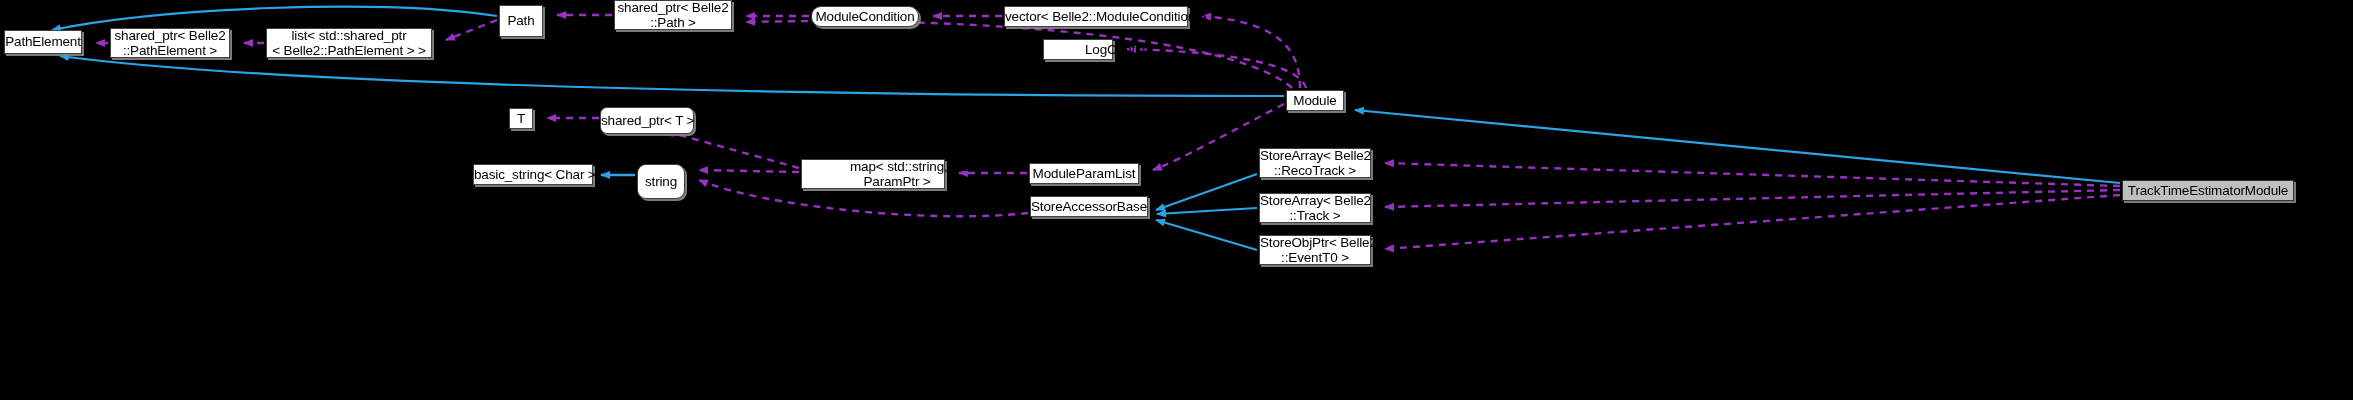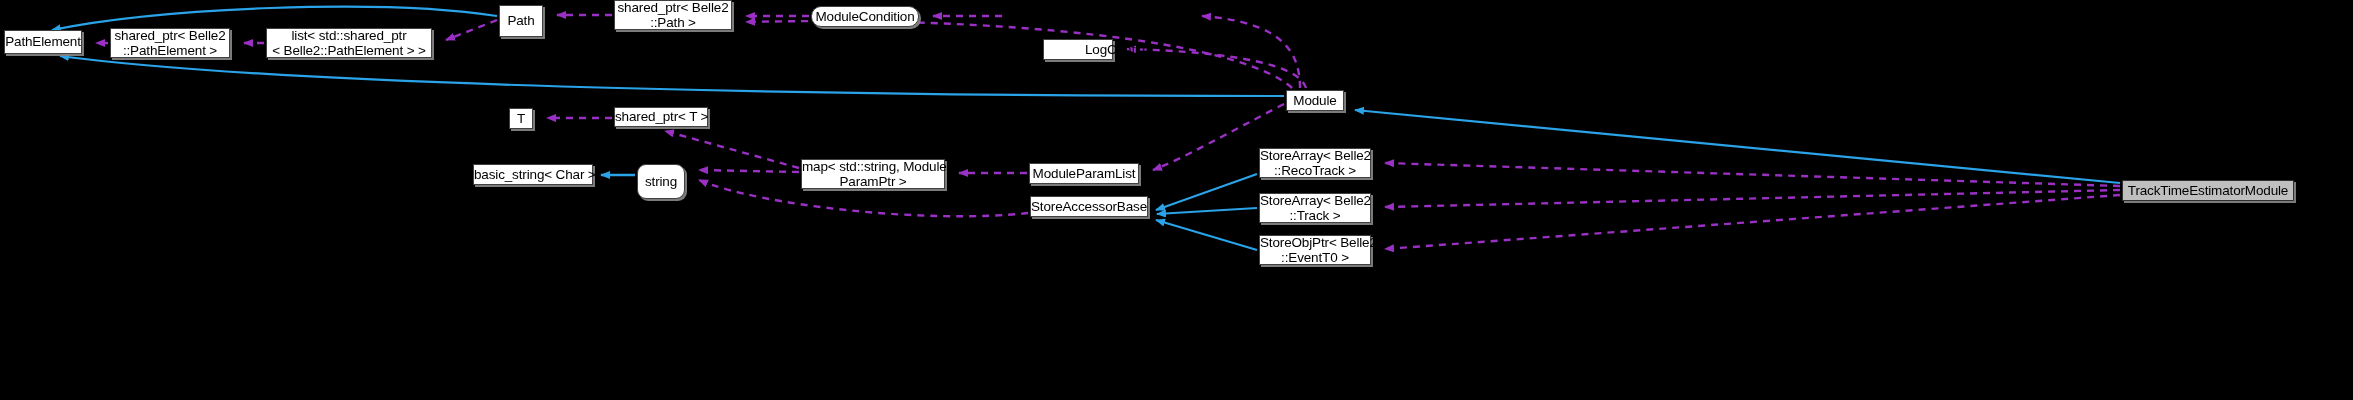--- a/index.html
+++ b/index.html
@@ -131,39 +131,42 @@
   <div class="node" id="n-Path" style="left: 499px; top: 5px; width: 44px; height: 32px;">
     <span class="label">Path</span>
   </div>
   <div class="node" id="n-sharedPtrPath" style="left: 614px; top: 0px; width: 118px; height: 30px;">
     <span class="label">shared_ptr&lt; Belle2
 ::Path &gt;</span>
   </div>
   <div class="node" id="n-ModuleCondition" style="left: 811px; top: 6px; width: 108px; height: 21px; border-radius: 10px;">
     <span class="label">ModuleCondition</span>
   </div>
+  <div class="node" id="n-vectorModuleCondition" style="left: 1004px; top: 6px; width: 184px; height: 21px;">
+    <span class="label">vector&lt; Belle2::ModuleCondition &gt;</span>
+  </div>
   <div class="node" id="n-LogConfig" style="left: 1043px; top: 39px; width: 70px; height: 21px; padding-left: 41px;">
     <span class="label">LogConfig</span>
   </div>
   <div class="node" id="n-Module" style="left: 1286px; top: 90px; width: 58px; height: 21px;">
     <span class="label">Module</span>
   </div>
   <div class="node" id="n-T" style="left: 509px; top: 108px; width: 24px; height: 21px;">
     <span class="label">T</span>
   </div>
-  <div class="node" id="n-sharedPtrT" style="left: 614px; top: 107px; width: 94px; height: 20px;">
+  <div class="node" id="n-sharedPtrT" style="left: 600px; top: 107px; width: 94px; height: 27px; border-radius: 7px;">
     <span class="label">shared_ptr&lt; T &gt;</span>
   </div>
   <div class="node" id="n-basicString" style="left: 473px; top: 164px; width: 120px; height: 21px;">
     <span class="label">basic_string&lt; Char &gt;</span>
   </div>
   <div class="node" id="n-string" style="left: 637px; top: 164px; width: 48px; height: 35px; border-radius: 9px;">
     <span class="label">string</span>
   </div>
-  <div class="node" id="n-mapStringModuleParamPtr" style="left: 801px; top: 159px; width: 144px; height: 30px;">
+  <div class="node" id="n-mapStringModuleParamPtr" style="left: 801px; top: 159px; width: 144px; height: 30px; padding-left: 48px;">
     <span class="label">map&lt; std::string, Module
 ParamPtr &gt;</span>
   </div>
   <div class="node" id="n-ModuleParamList" style="left: 1029px; top: 163px; width: 110px; height: 21px;">
     <span class="label">ModuleParamList</span>
   </div>
   <div class="node" id="n-StoreArrayRecoTrack" style="left: 1259px; top: 148px; width: 112px; height: 30px;">
     <span class="label">StoreArray&lt; Belle2
 ::RecoTrack &gt;</span>
   </div>

